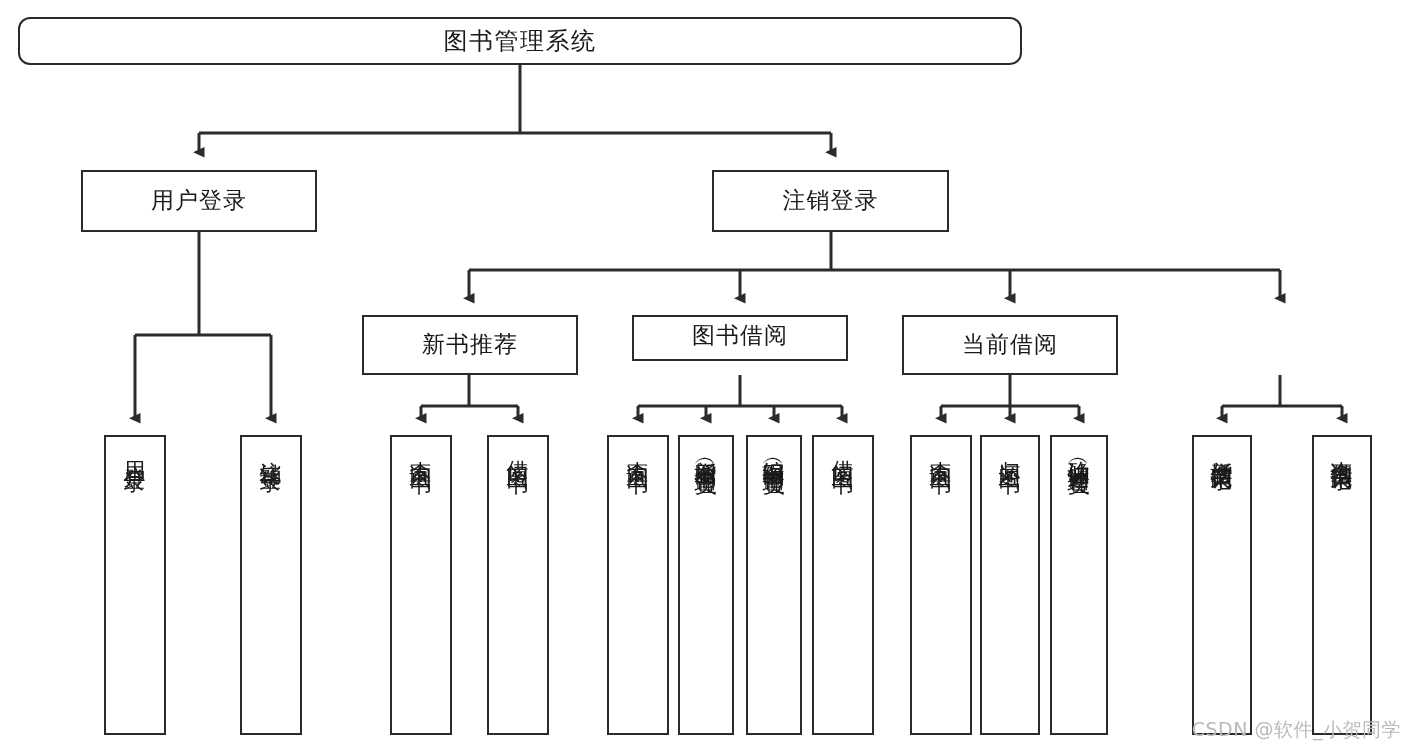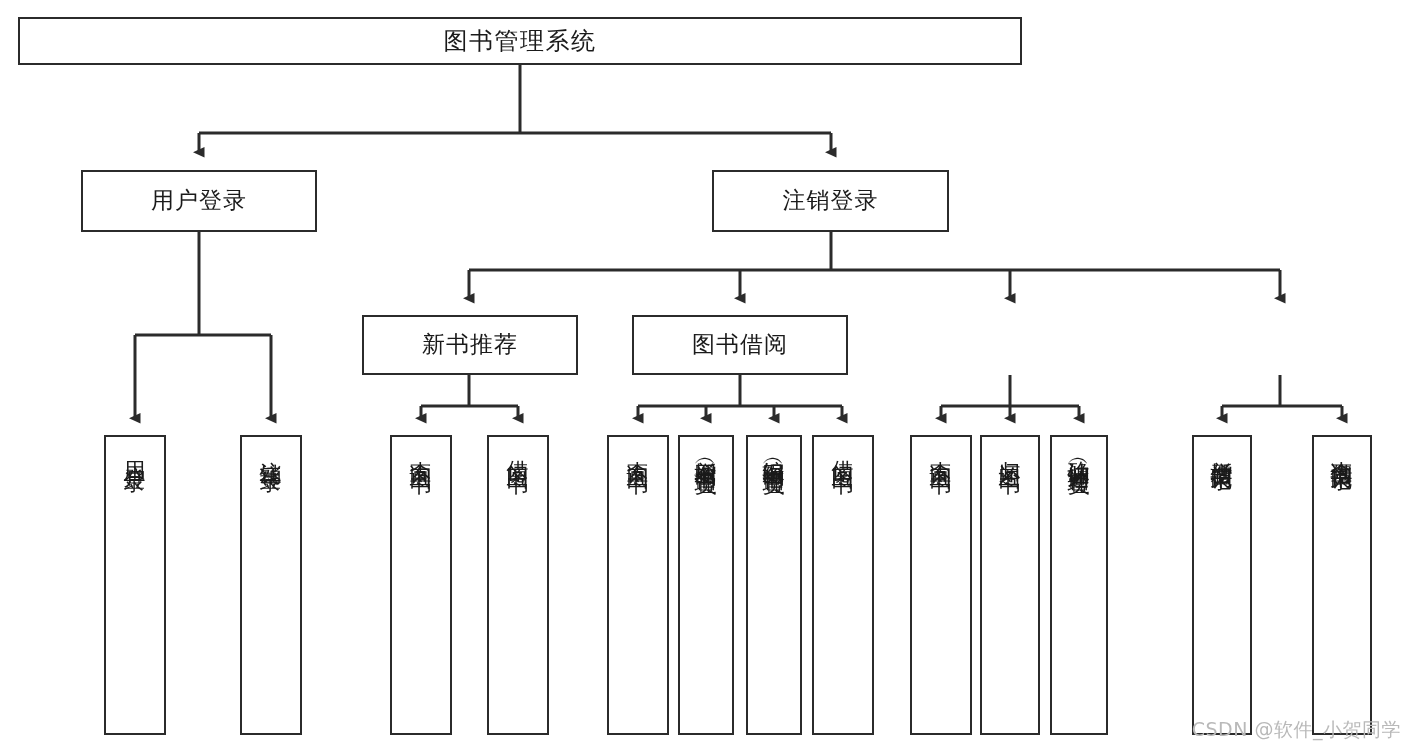--- a/index.html
+++ b/index.html
@@ -127,36 +127,39 @@
       <path d="M1010,406 L1010,418" marker-end="url(#arrow)"></path>
       <path d="M1079,406 L1079,418" marker-end="url(#arrow)"></path>
 
       <path d="M1280,375 L1280,406"></path>
       <path d="M1222,406 L1342,406"></path>
       <path d="M1222,406 L1222,418" marker-end="url(#arrow)"></path>
       <path d="M1342,406 L1342,418" marker-end="url(#arrow)"></path>
     </g>
   </svg>
 
-  <div class="node h root" style="left:18px; top:17px; width:1004px; height:48px;">
+  <div class="node h root" style="left:18px; top:17px; width:1004px; height:48px;border-radius:12px;">
     <span class="node-label">图书管理系统</span>
   </div>
 
   <div class="node h" style="left:81px; top:170px; width:236px; height:62px;">
     <span class="node-label">用户登录</span>
   </div>
   <div class="node h" style="left:712px; top:170px; width:237px; height:62px;">
     <span class="node-label">注销登录</span>
   </div>
 
   <div class="node h" style="left:362px; top:315px; width:216px; height:60px;">
     <span class="node-label">新书推荐</span>
   </div>
-  <div class="node h" style="left:632px; top:315px; width:216px; height:60px;">
+  <div class="node h" style="left:632px; top:315px; width:216px; height:46px;font-family:Liberation Mono, monospace;">
     <span class="node-label">图书借阅</span>
+  </div>
+  <div class="node h" style="left:902px; top:315px; width:216px; height:60px;">
+    <span class="node-label">当前借阅</span>
   </div>
 
   <div class="node v" style="left:104px; top:435px; width:62px; height:300px;">
     <span class="node-label">用户登录</span>
   </div>
   <div class="node v" style="left:240px; top:435px; width:62px; height:300px;">
     <span class="node-label">注销登录</span>
   </div>
 
   <div class="node v" style="left:390px; top:435px; width:62px; height:300px;">

